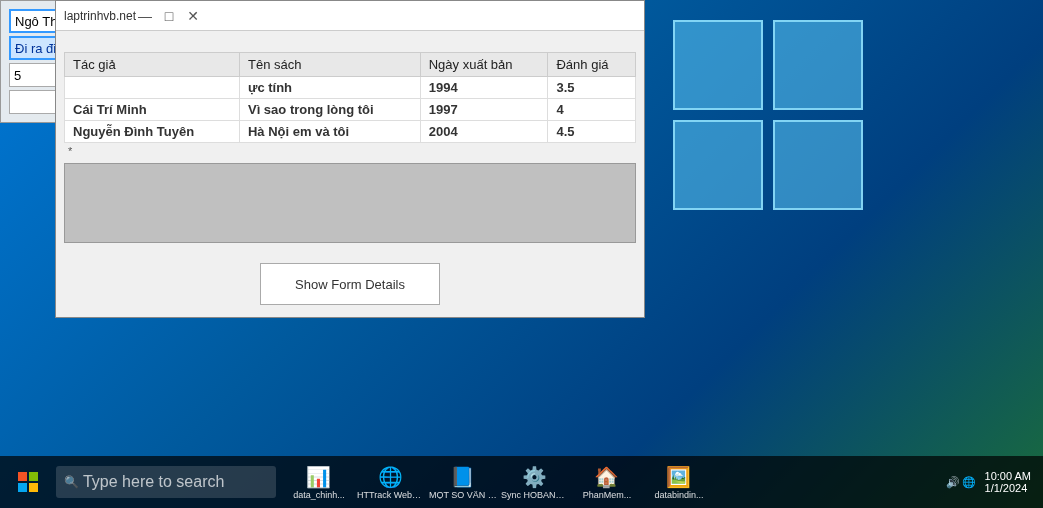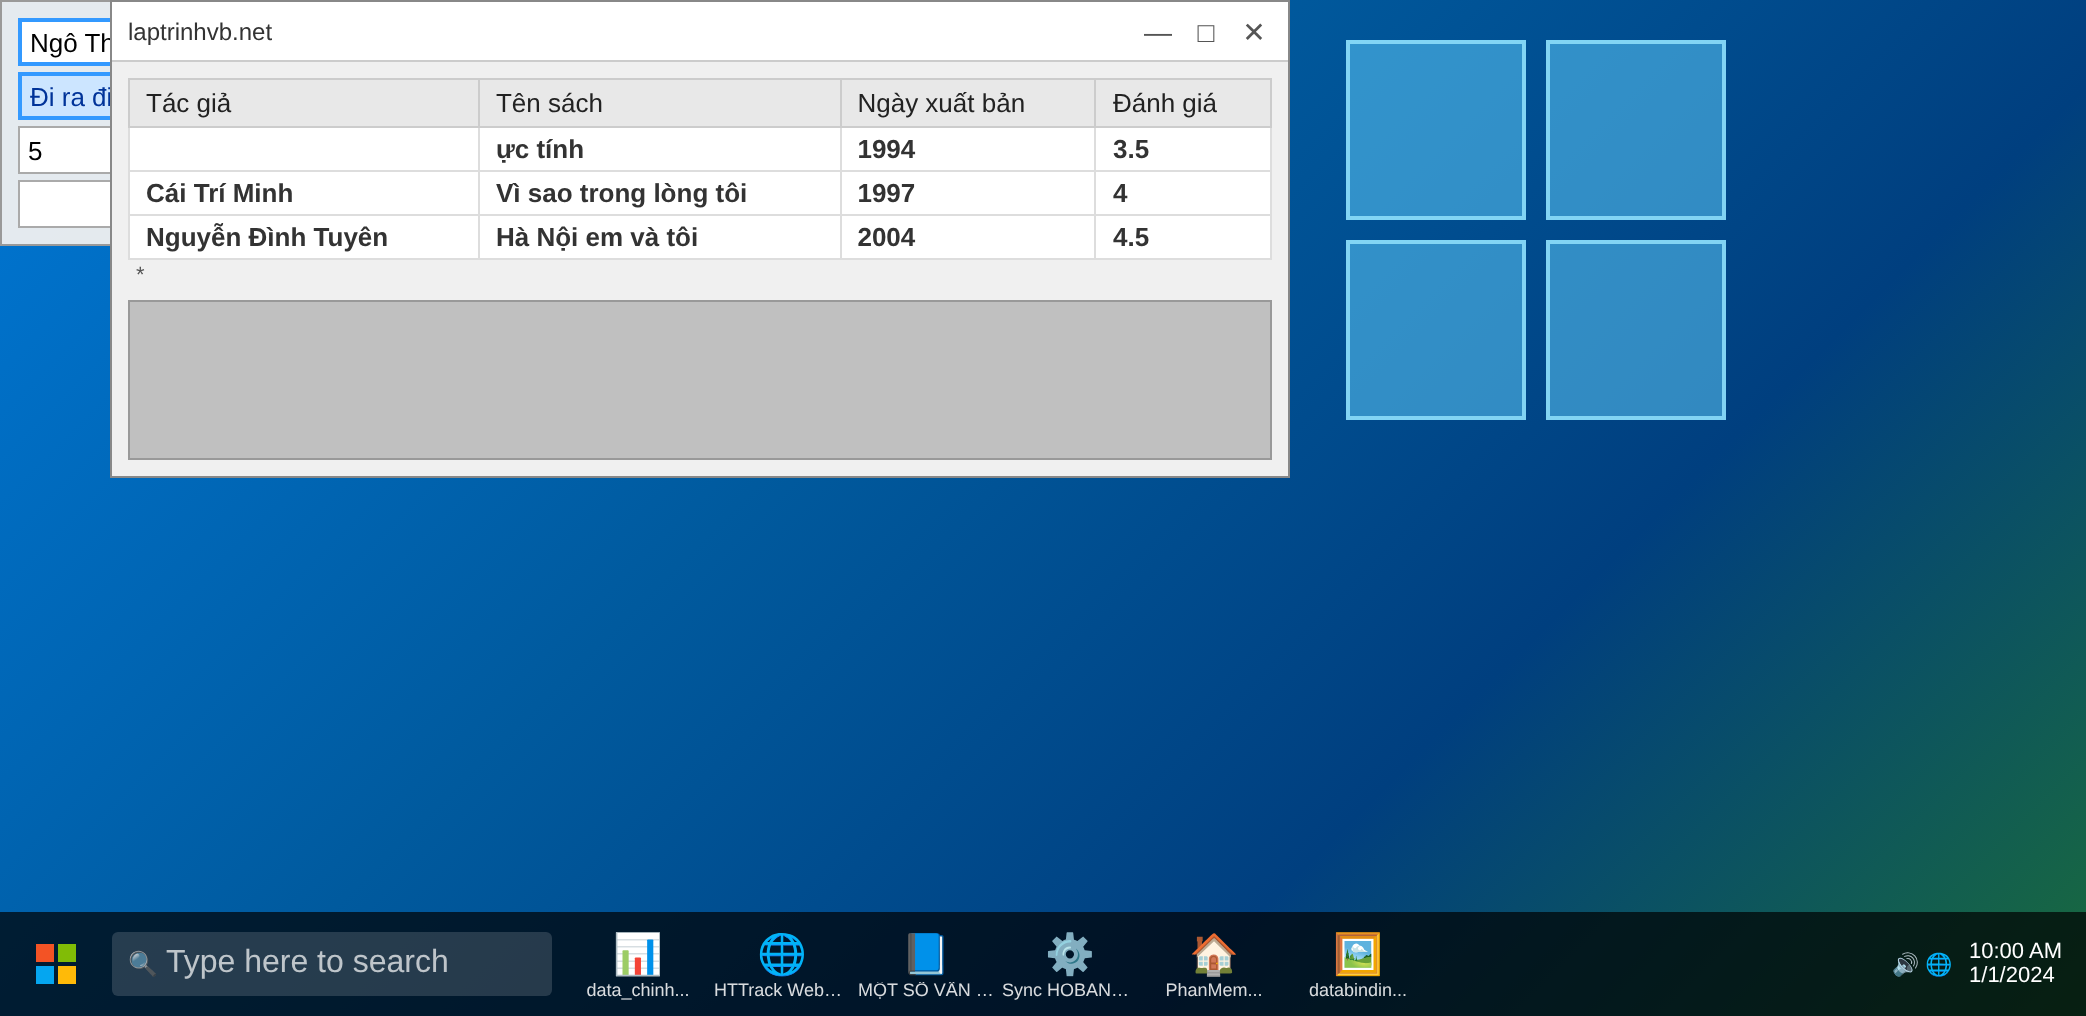--- a/index.html
+++ b/index.html
@@ -166,21 +166,20 @@
       width: 590px;
       background: #f0f0f0;
       border: 1px solid #888;
       z-index: 60;
     }
     .window-titlebar {
       height: 30px;
       background: white;
       display: flex;
       align-items: center;
-      justify-content: space-between;
       padding: 0 8px;
       border-bottom: 1px solid #ccc;
     }
     .window-title {
       font-size: 12px;
       color: #333;
     }
     .window-controls {
       display: flex;
       gap: 6px;
@@ -201,20 +200,21 @@
     .window-body {
       padding: 8px;
     }
 
     
     .data-table {
       width: 100%;
       border-collapse: collapse;
       background: white;
       font-size: 13px;
+      margin-top: 13px;
     }
     .data-table th {
       background: #e8e8e8;
       border: 1px solid #ccc;
       padding: 4px 8px;
       text-align: left;
       font-weight: normal;
       color: #222;
     }
     .data-table td {
@@ -307,20 +307,21 @@
               <td>Nguyễn Đình Tuyên</td>
               <td>Hà Nội em và tôi</td>
               <td>2004</td>
               <td>4.5</td>
             </tr>
           </tbody>
       </table>
       <div class="row-indicator">*</div>
       <div class="gray-area"></div>
     </div>
+    <button class="show-form-btn">Show Form Details</button>
   </div>
 
   <div class="taskbar">
     <div class="taskbar-start">
       <svg width="20" height="20" viewBox="0 0 20 20">
         <rect x="0" y="0" width="9" height="9" fill="#f35325"></rect>
         <rect x="11" y="0" width="9" height="9" fill="#81bc06"></rect>
         <rect x="0" y="11" width="9" height="9" fill="#05a6f0"></rect>
         <rect x="11" y="11" width="9" height="9" fill="#ffba08"></rect>
       </svg>

